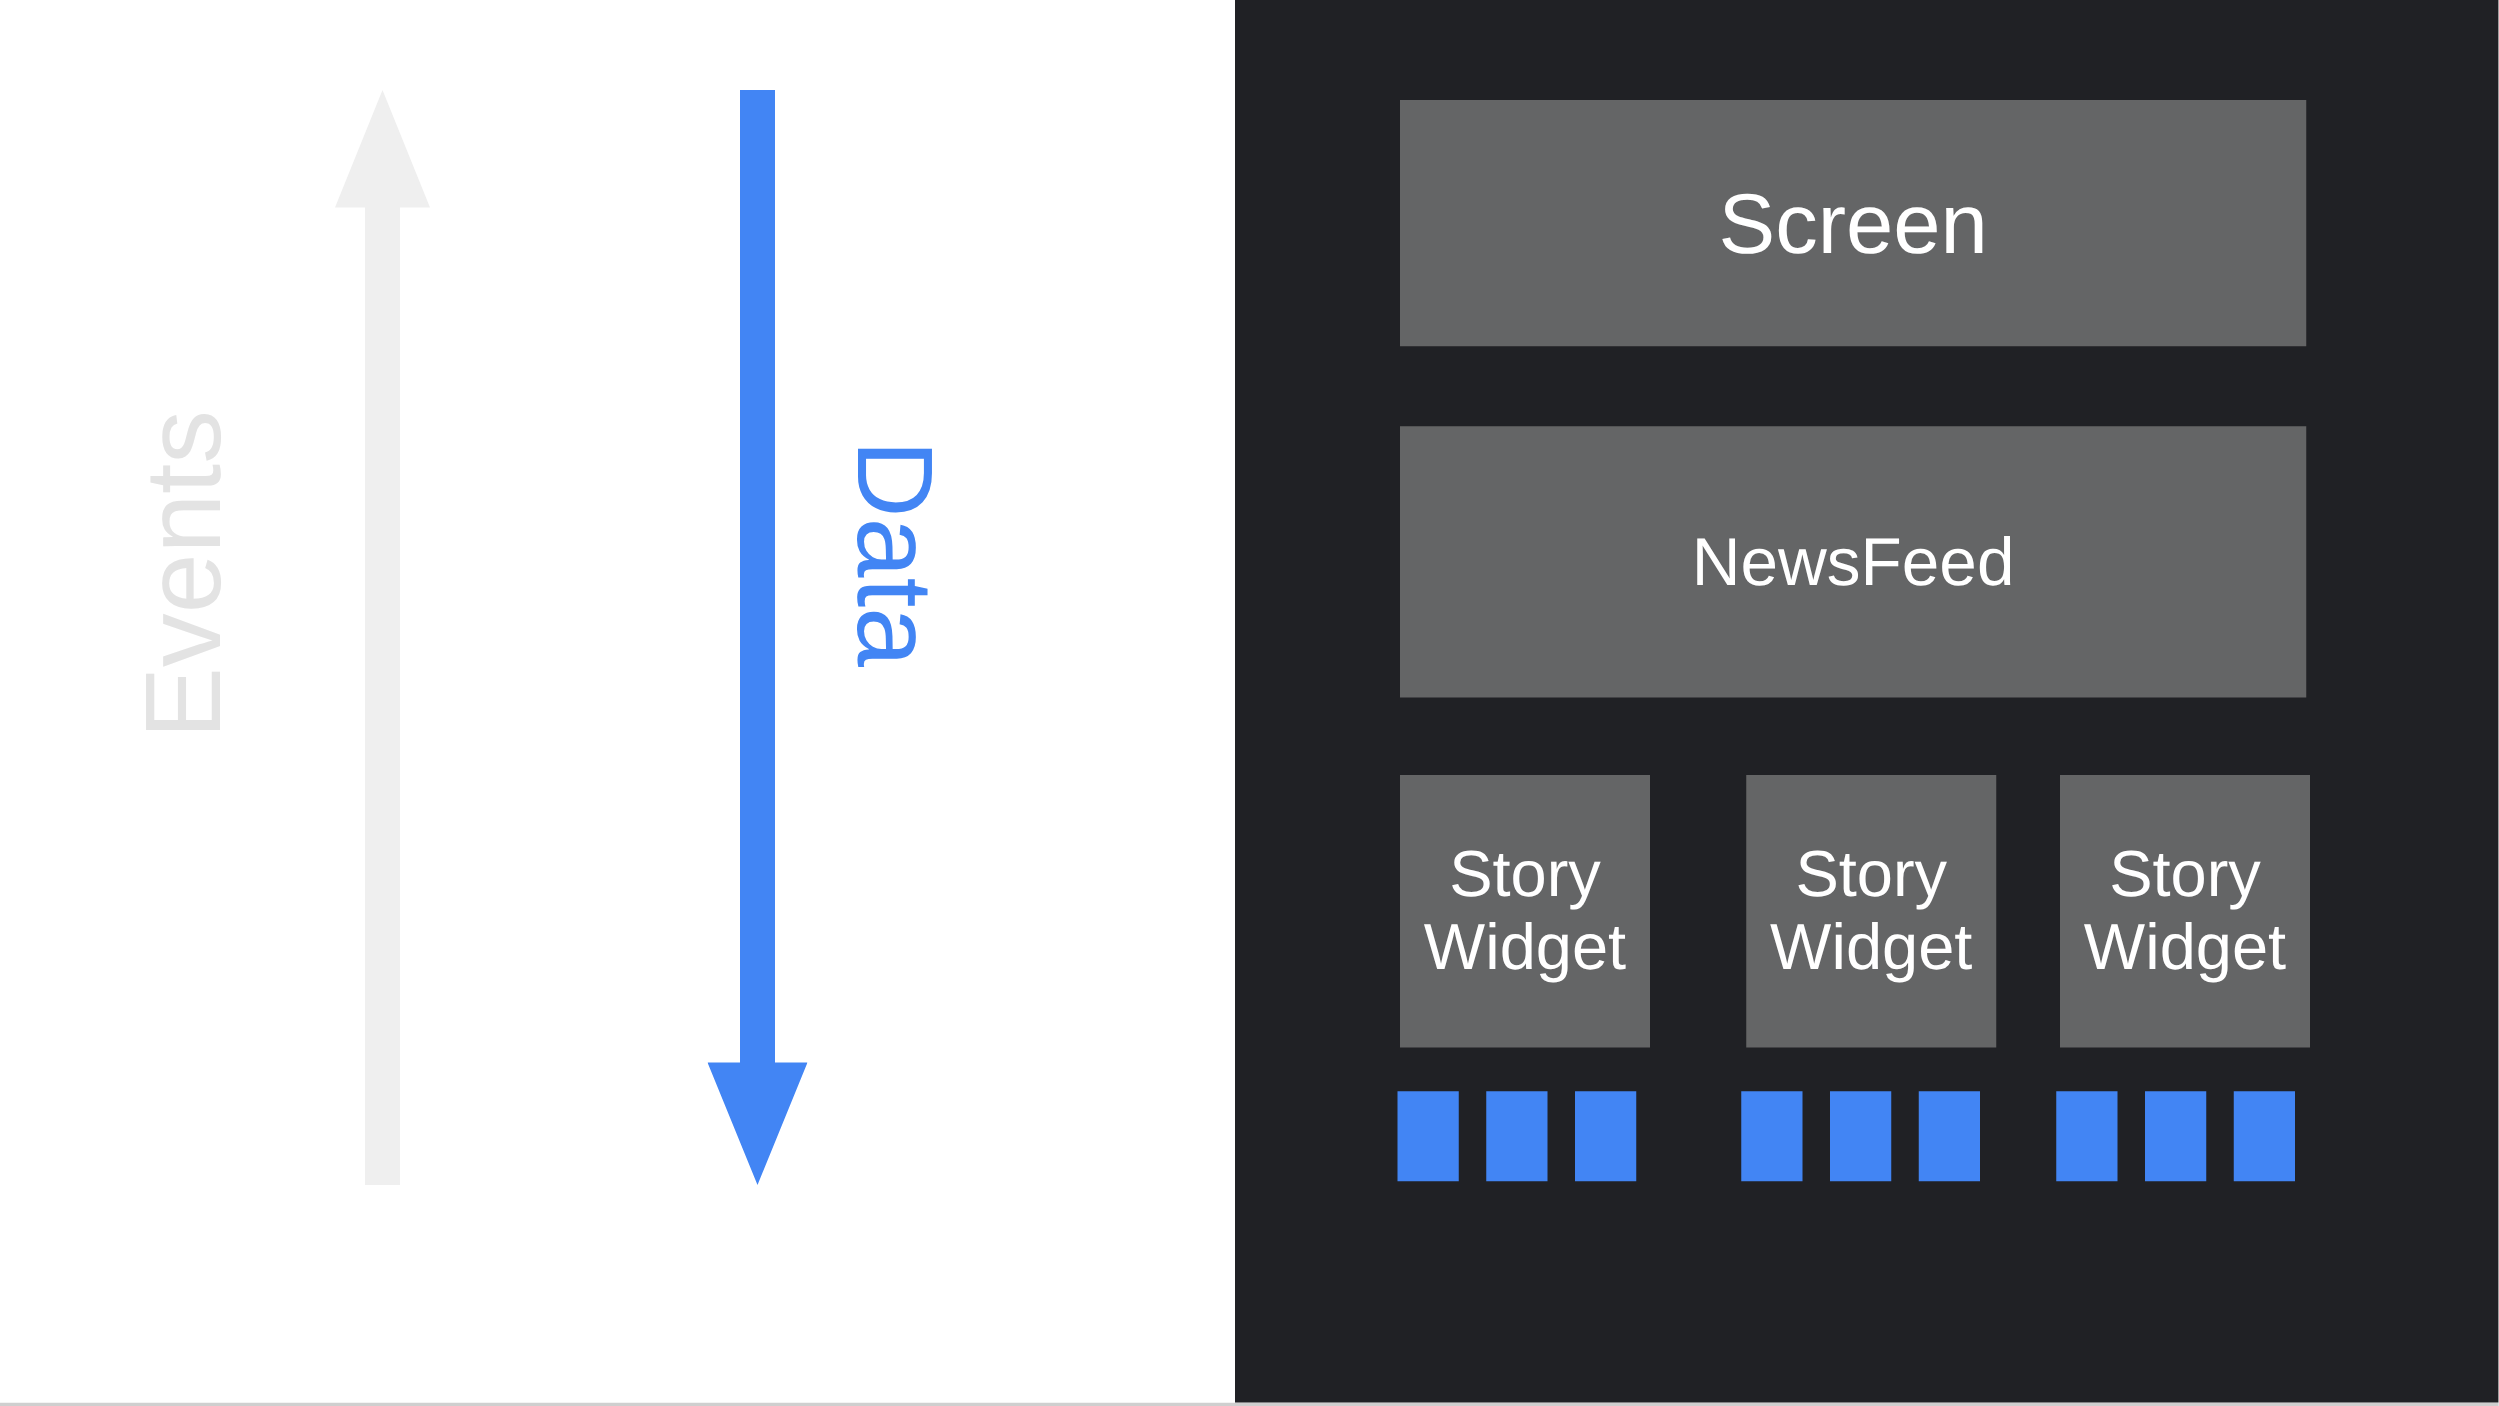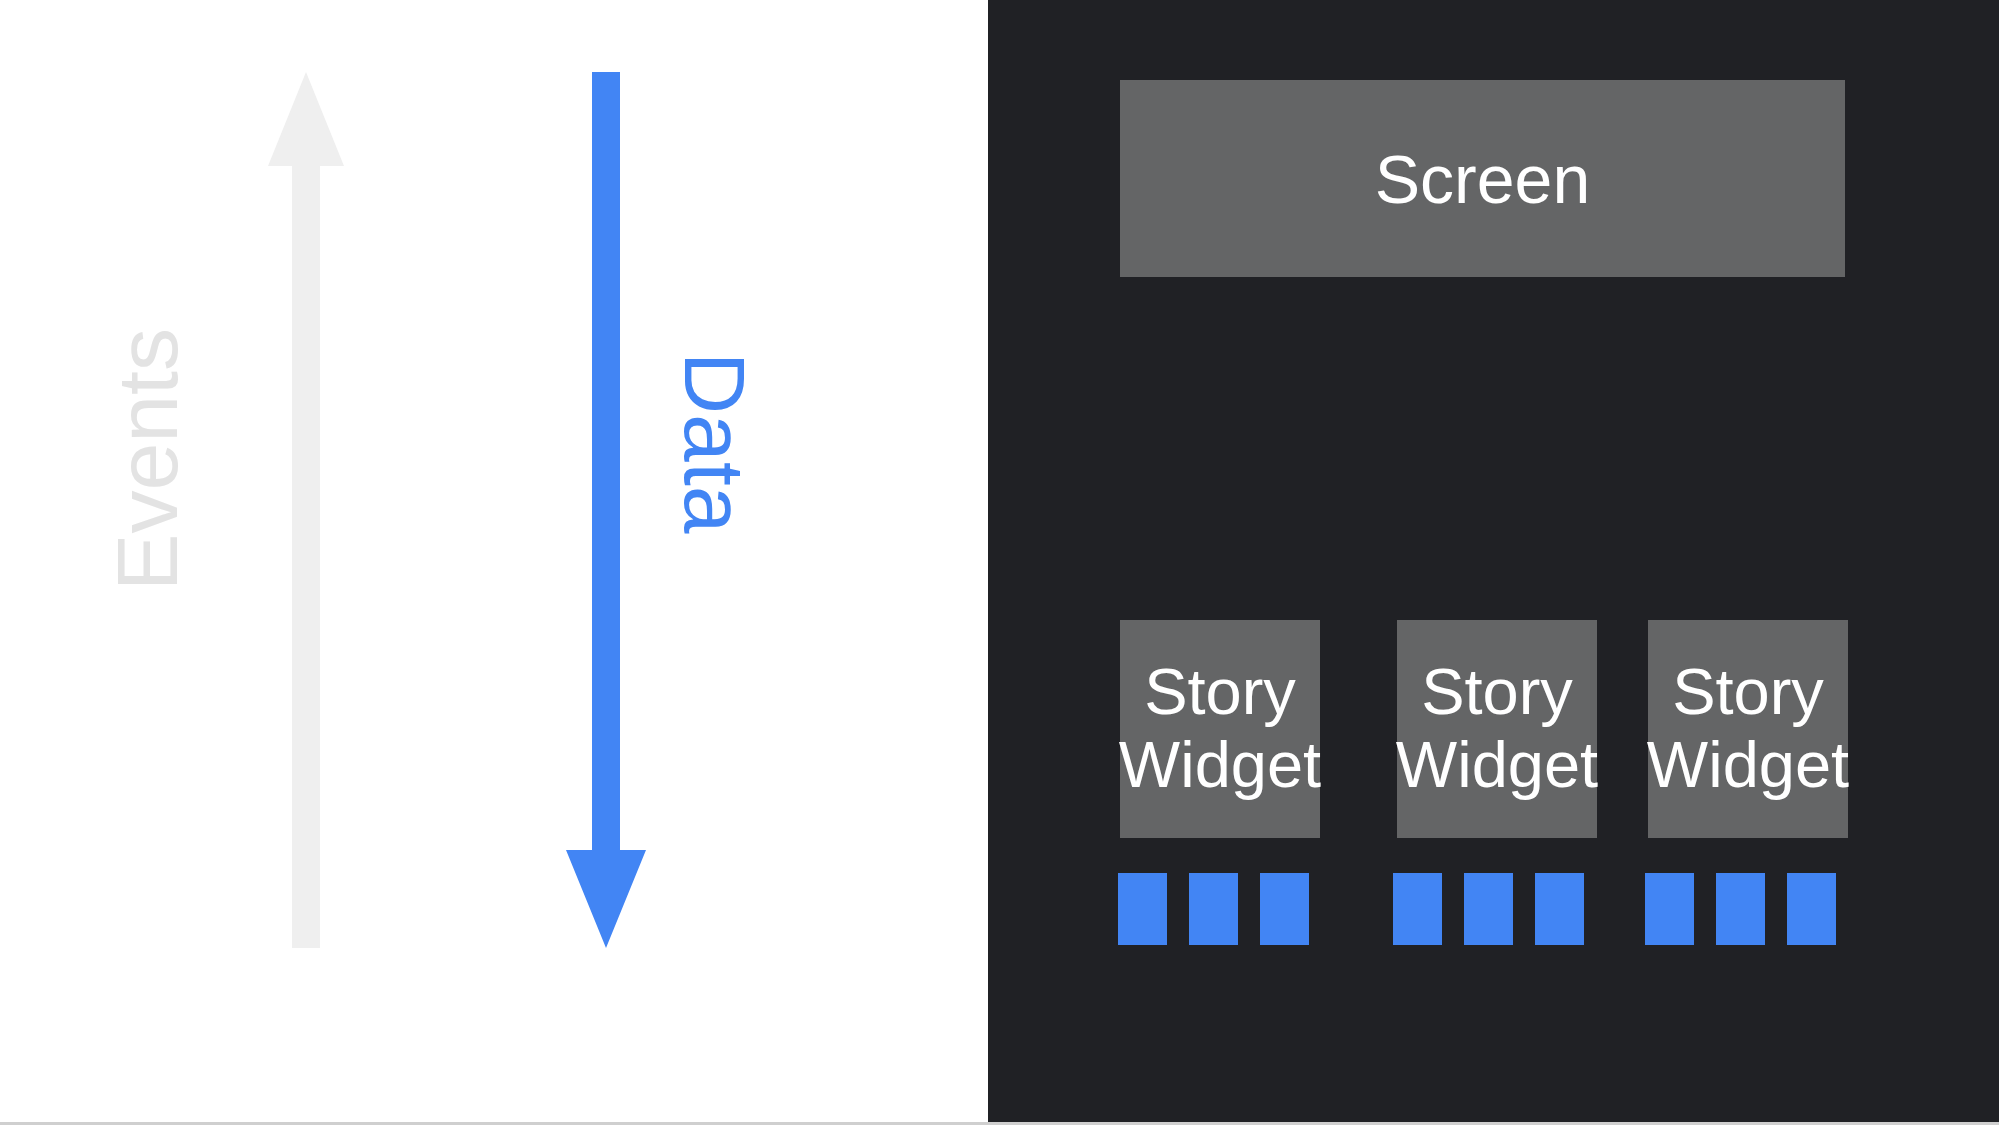--- a/index.html
+++ b/index.html
@@ -122,21 +122,21 @@
     width: 725px;
     height: 217px;
     font-size: 54px;
   }
 
   .story-box {
     position: absolute;
     top: 620px;
     width: 200px;
     height: 218px;
-    font-size: 65px;
+    font-size: 52px;
     line-height: 1.12;
   }
   #box-story-0 { left: 132px; }
   #box-story-1 { left: 409px; }
   #box-story-2 { left: 660px; }
 
   .leaf-group {
     position: absolute;
     top: 873px;
     height: 72px;
@@ -179,20 +179,23 @@
       <span class="vlabel" id="data-label">Data</span>
     </div>
   </div>
 
   <div id="right-panel">
 
     <div class="node-box" id="box-screen">
       <span>Screen</span>
     </div>
 
+    <div class="node-box" id="box-newsfeed">
+      <span>NewsFeed</span>
+    </div>
 
     <div class="node-box story-box" id="box-story-0">
       <span><span>Story</span><br><span>Widget</span></span>
     </div>
 
     <div class="node-box story-box" id="box-story-1">
       <span><span>Story</span><br><span>Widget</span></span>
     </div>
 
     <div class="node-box story-box" id="box-story-2">

